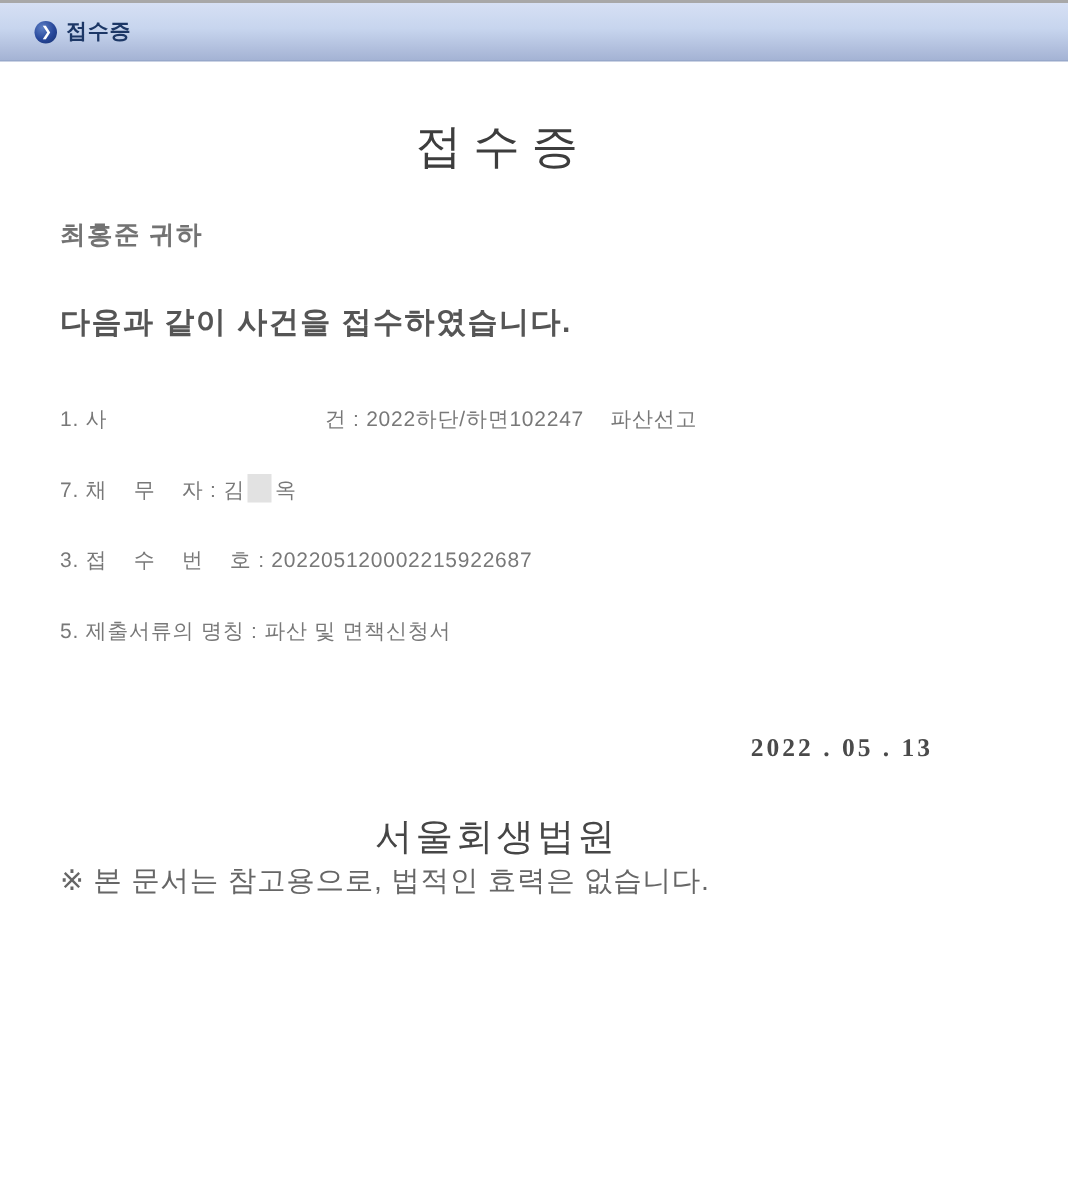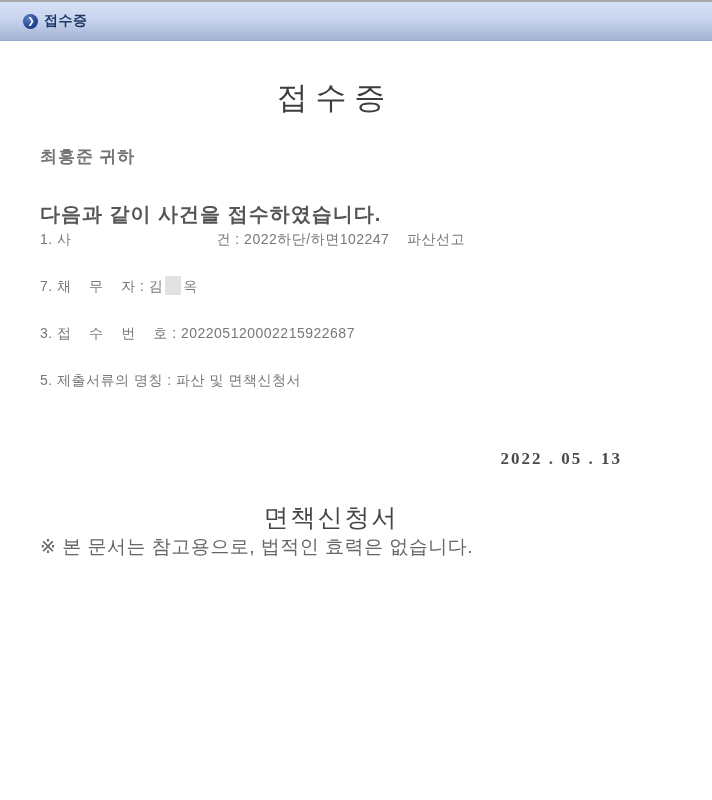--- a/index.html
+++ b/index.html
@@ -67,21 +67,21 @@
     letter-spacing: 1px;
   }
   .intro {
     margin-top: 33px;
     font-size: 20px;
     font-weight: bold;
     color: #555555;
     letter-spacing: 1px;
     white-space: pre;
   }
-  .items { }
+  .items { margin-top: 40px; }
   .item {
     font-size: 14px;
     color: #787878;
     letter-spacing: 0.5px;
     line-height: 22px;
     margin-bottom: 25px;
     white-space: pre;
   }
   .redact {
     display: inline-block;
@@ -130,15 +130,15 @@
   <div class="intro">다음과 같이 사건을 접수하였습니다.</div>
 
   <div class="items">
     <div class="item">1. 사                                 건 : 2022하단/하면102247    파산선고</div>
     <div class="item"><span>7. 채    무    자 : 김</span><span class="redact"></span><span>옥</span></div>
     <div class="item">3. 접    수    번    호 : 202205120002215922687</div>
     <div class="item">5. 제출서류의 명칭 : 파산 및 면책신청서</div>
   </div>
 
   <div class="issue-date">2022 . 05 . 13</div>
-  <div class="issuer">면책신청서</div>
+  <div class="issuer">서울회생법원</div>
   <div class="footnote">※ 본 문서는 참고용으로, 법적인 효력은 없습니다.</div>
 </div>
 
 </body></html>

